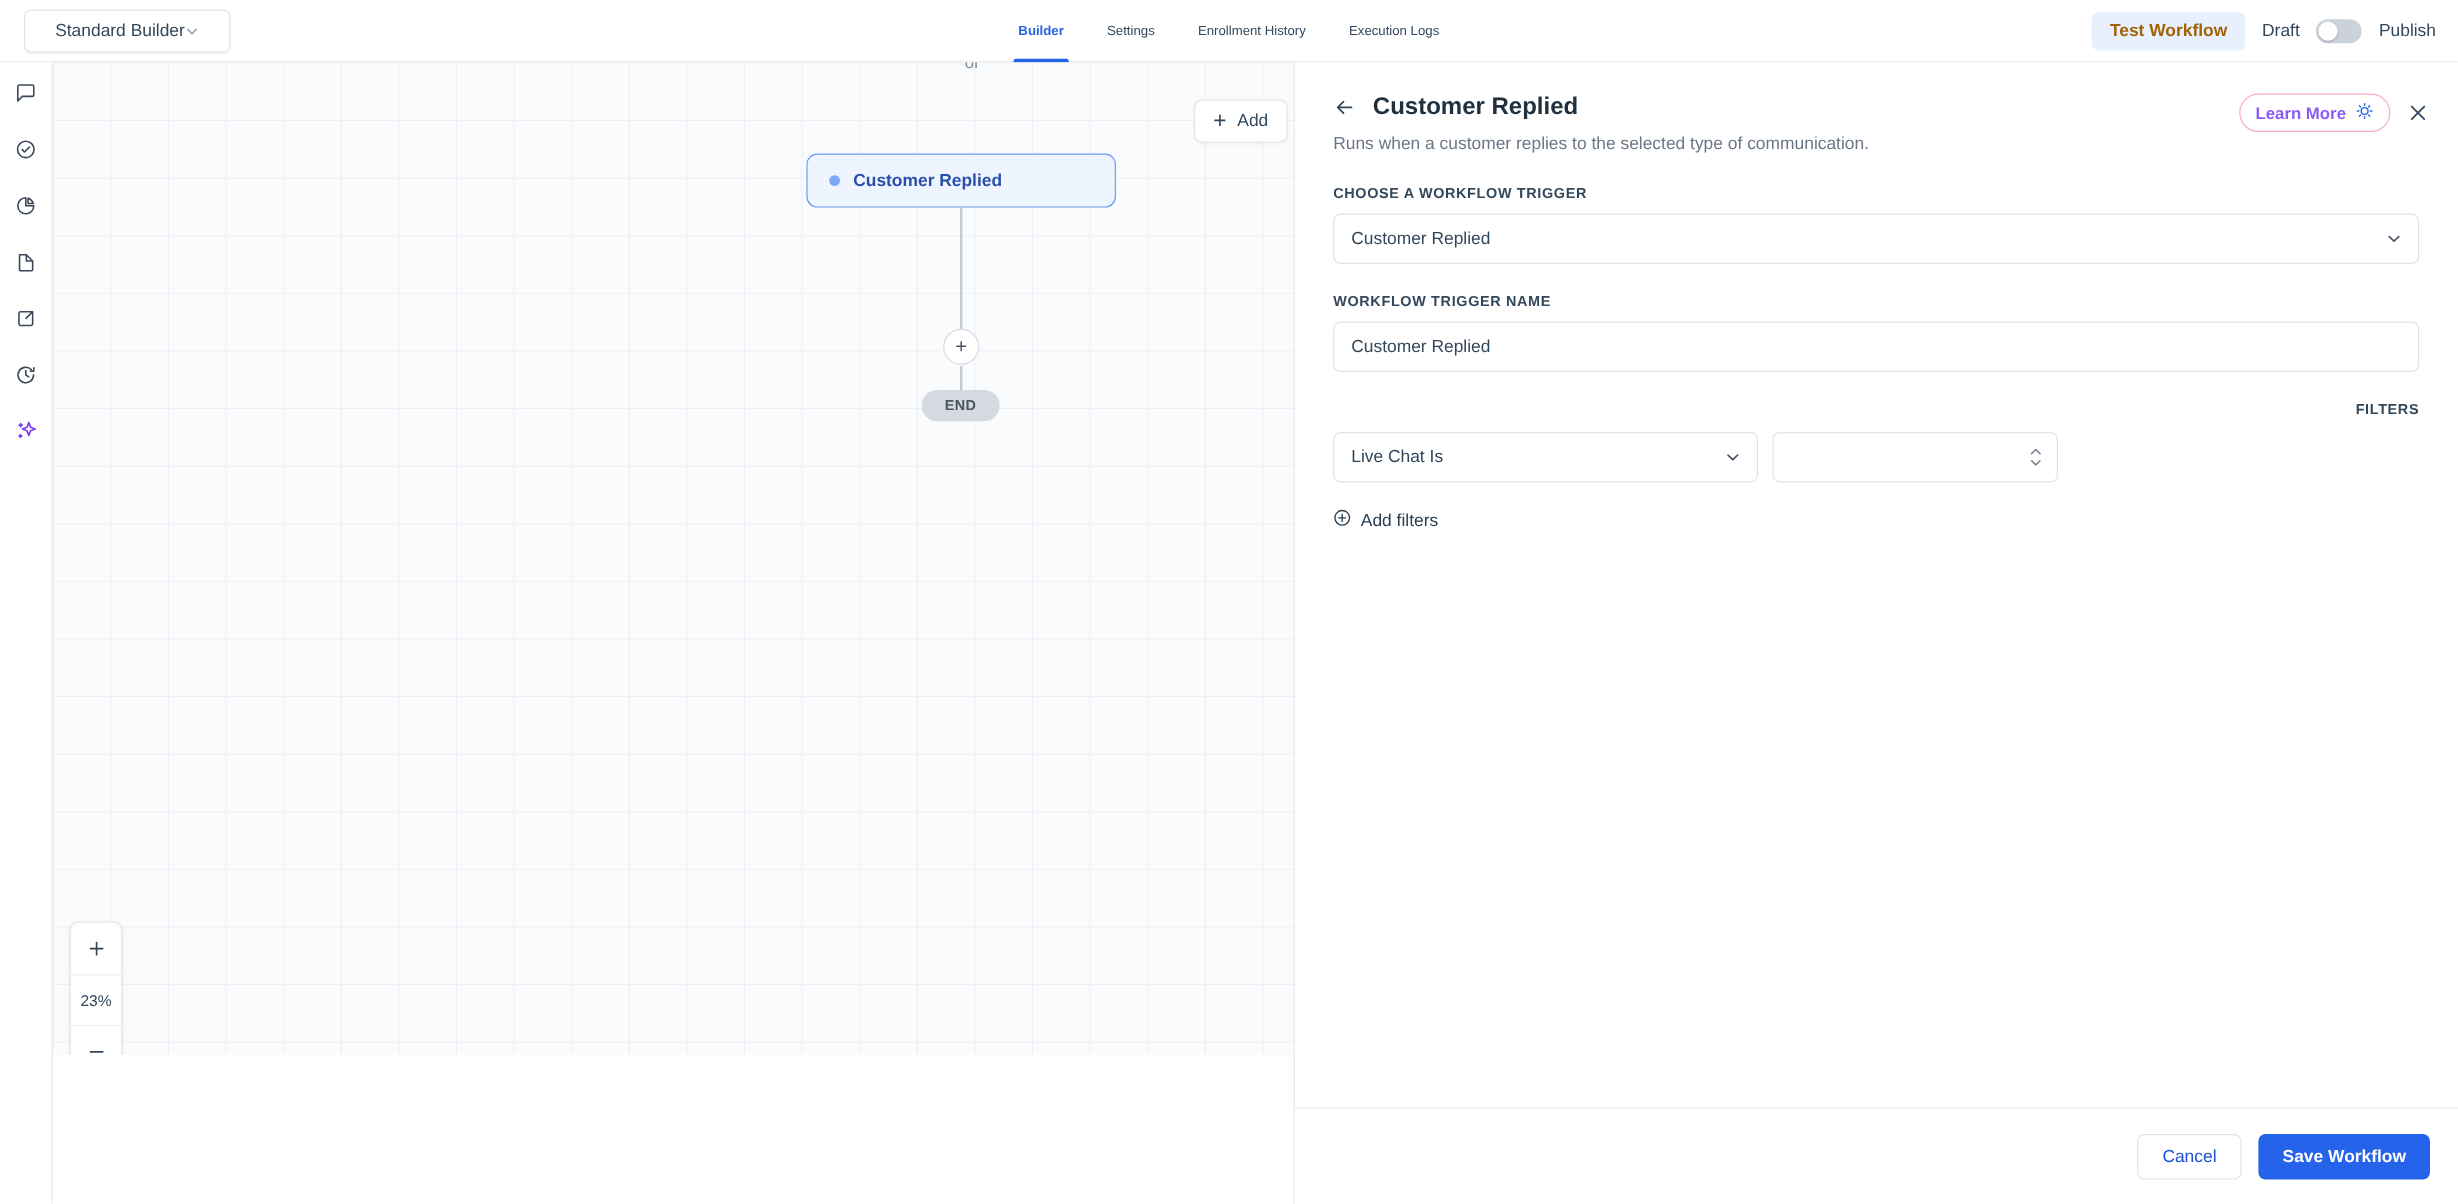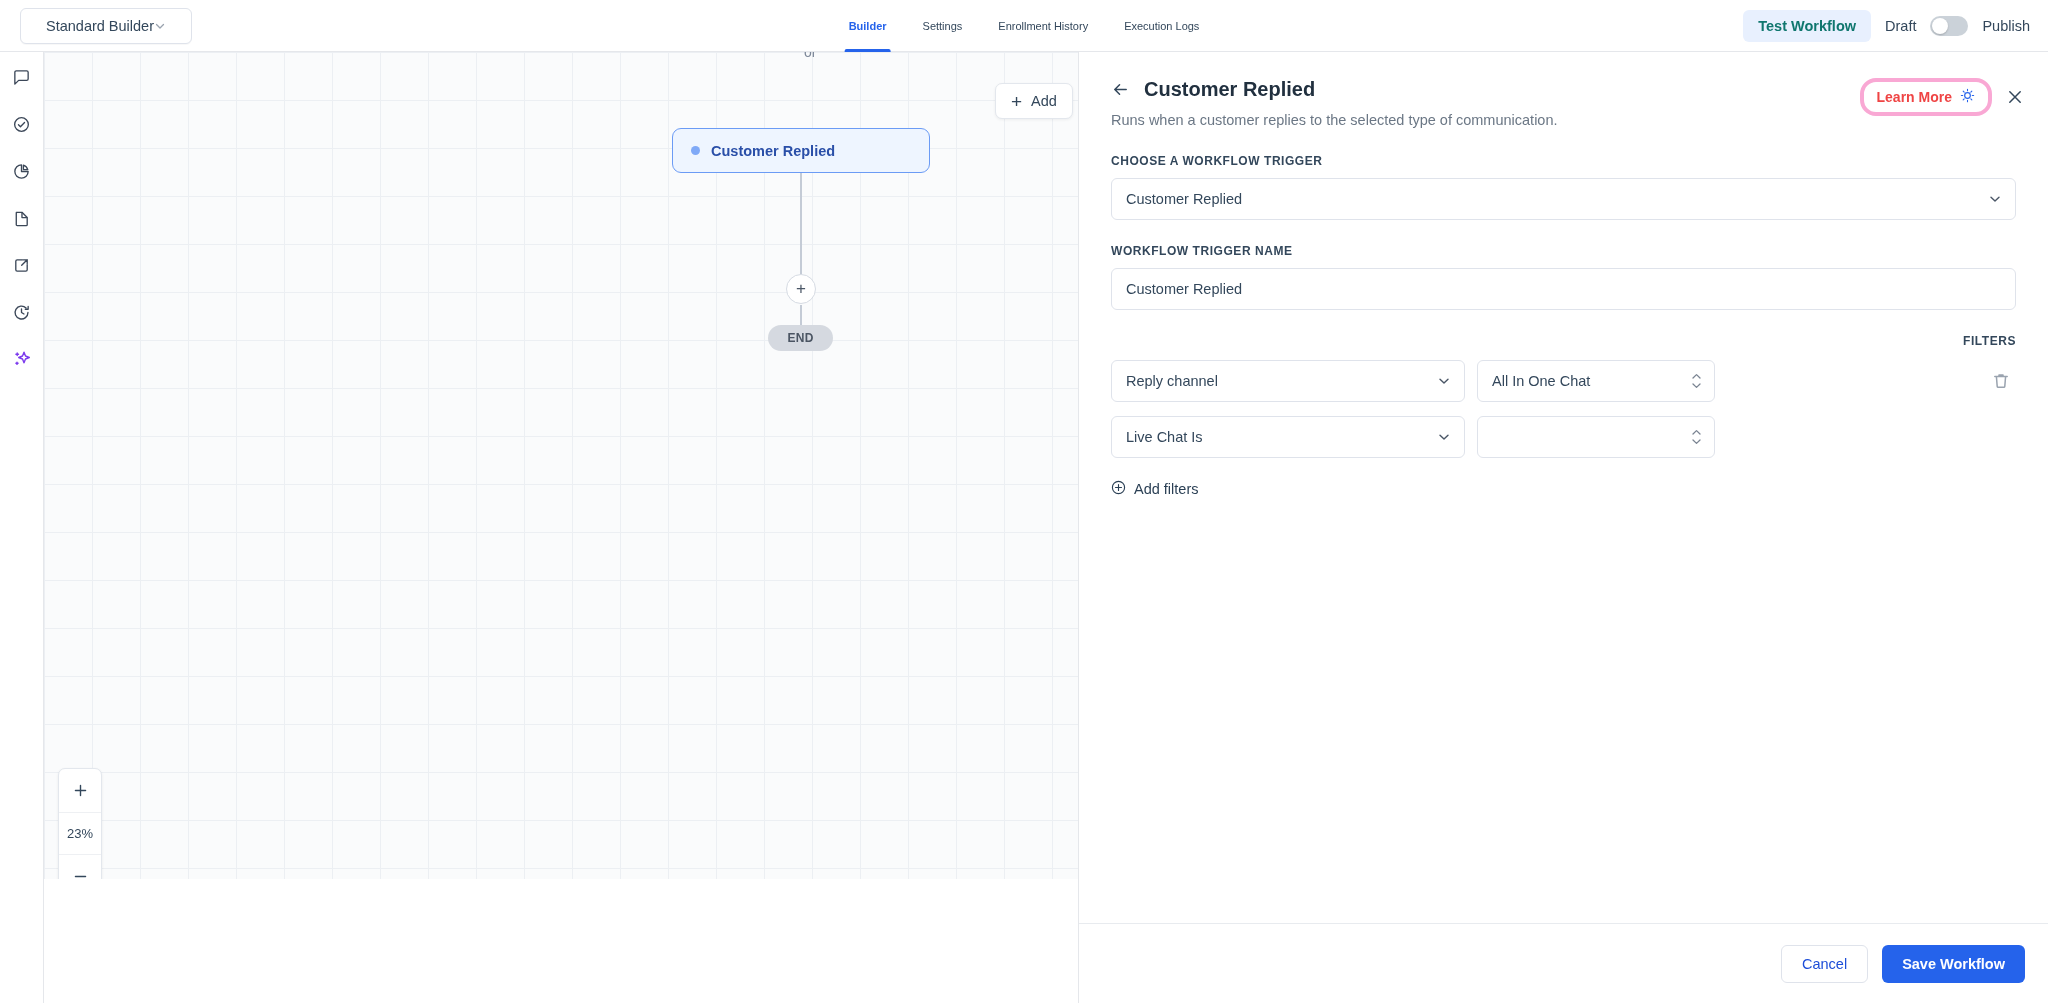--- a/index.html
+++ b/index.html
@@ -41,21 +41,21 @@
   .nav-tab.active::after {
     content: ""; position: absolute; left: 14px; right: 14px; bottom: 0;
     height: 3px; background: #2563eb; border-radius: 2px 2px 0 0;
   }
 
   .top-right {
     position: absolute; right: 18px; top: 0; height: 52px;
     display: flex; align-items: center; gap: 14px;
   }
   .test-wf {
-    background: #e8f0fe; color: #0f766e; font-weight: 600; font-size: 14.5px;
+    background: #e8f0fe; color: #a16207; font-weight: 600; font-size: 14.5px;
     padding: 8px 15px; border-radius: 6px; cursor: pointer; border: none;
     font-family: inherit;
   }
   .draft-label, .publish-label { font-size: 14.5px; color: #33475b; }
   .toggle {
     width: 38px; height: 20px; border-radius: 10px; background: #cbd2d9;
     position: relative; cursor: pointer; flex: none;
   }
   .toggle .knob {
     position: absolute; top: 2px; left: 2px; width: 16px; height: 16px;
@@ -171,22 +171,22 @@
   .panel-title-row { display: flex; align-items: center; gap: 14px; }
   .back-arrow { cursor: pointer; display:flex; color:#33475b; }
   .panel-title { font-size: 20px; font-weight: 700; color: #21303f; }
   .panel-sub { margin-top: 11px; font-size: 14.5px; color: #6b7785; }
 
   .head-right {
     position: absolute; right: 24px; top: 26px; display: flex;
     align-items: center; gap: 14px;
   }
   .learn-more {
-    border: 4px solid #f9a8d4; border-radius: 16px; padding: 6px 13px;
-    color: #ef4444; font-size: 14px; font-weight: 600; cursor: pointer;
+    border: 1px solid #f9a8d4; border-radius: 16px; padding: 6px 13px;
+    color: #8b5cf6; font-size: 14px; font-weight: 600; cursor: pointer;
     display: flex; align-items: center; gap: 8px; background: #fff;
     font-family: inherit;
     text-align: center;
   }
   .close-x { cursor: pointer; color: #33475b; display:flex; }
 
   .form { padding: 0 32px; margin-top: 26px; }
   .flabel {
     font-size: 12px; font-weight: 700; letter-spacing: .55px;
     color: #33475b; text-transform: uppercase; margin-bottom: 10px;
@@ -415,46 +415,20 @@
     <div class="flabel">WORKFLOW TRIGGER NAME</div>
     <div class="field input">
       <span>Customer Replied</span>
     </div>
 
     <div class="gap-24"></div>
 
     <div class="filters-title">FILTERS</div>
 
     
-    <div class="filter-row">
-      <div class="field f-left">
-        <span>Reply channel</span>
-        <span class="caret">
-          <svg width="14" height="14" viewBox="0 0 14 14" fill="none">
-              <path d="M3 5.2L7 9l4-3.8" stroke="#4a5666" stroke-width="1.4" stroke-linecap="round" stroke-linejoin="round"></path>
-            </svg>
-        </span>
-      </div>
-      <div class="field f-right">
-        <span>All In One Chat</span>
-        <span class="spin">
-          <svg width="11" height="7" viewBox="0 0 11 7" fill="none">
-              <path d="M2 5L5.5 1.6 9 5" stroke="#7a8492" stroke-width="1.3" stroke-linecap="round" stroke-linejoin="round"></path>
-            </svg>
-          <svg width="11" height="7" viewBox="0 0 11 7" fill="none">
-              <path d="M2 2l3.5 3.4L9 2" stroke="#7a8492" stroke-width="1.3" stroke-linecap="round" stroke-linejoin="round"></path>
-            </svg>
-        </span>
-      </div>
-      <span class="trash">
-        <svg width="18" height="18" viewBox="0 0 18 18" fill="none">
-            <path d="M2.8 4.4h12.4M7 4.4V3.1h4v1.3M4.4 4.4l.8 10a1 1 0 001 .9h5.6a1 1 0 001-.9l.8-10" stroke="#9aa3af" stroke-width="1.5" stroke-linecap="round" stroke-linejoin="round"></path>
-          </svg>
-      </span>
-    </div>
 
     
 
     
     <div class="filter-row">
       <div class="field f-left">
         <span>Live Chat Is</span>
         <span class="caret">
           <svg width="14" height="14" viewBox="0 0 14 14" fill="none">
               <path d="M3 5.2L7 9l4-3.8" stroke="#4a5666" stroke-width="1.4" stroke-linecap="round" stroke-linejoin="round"></path>

